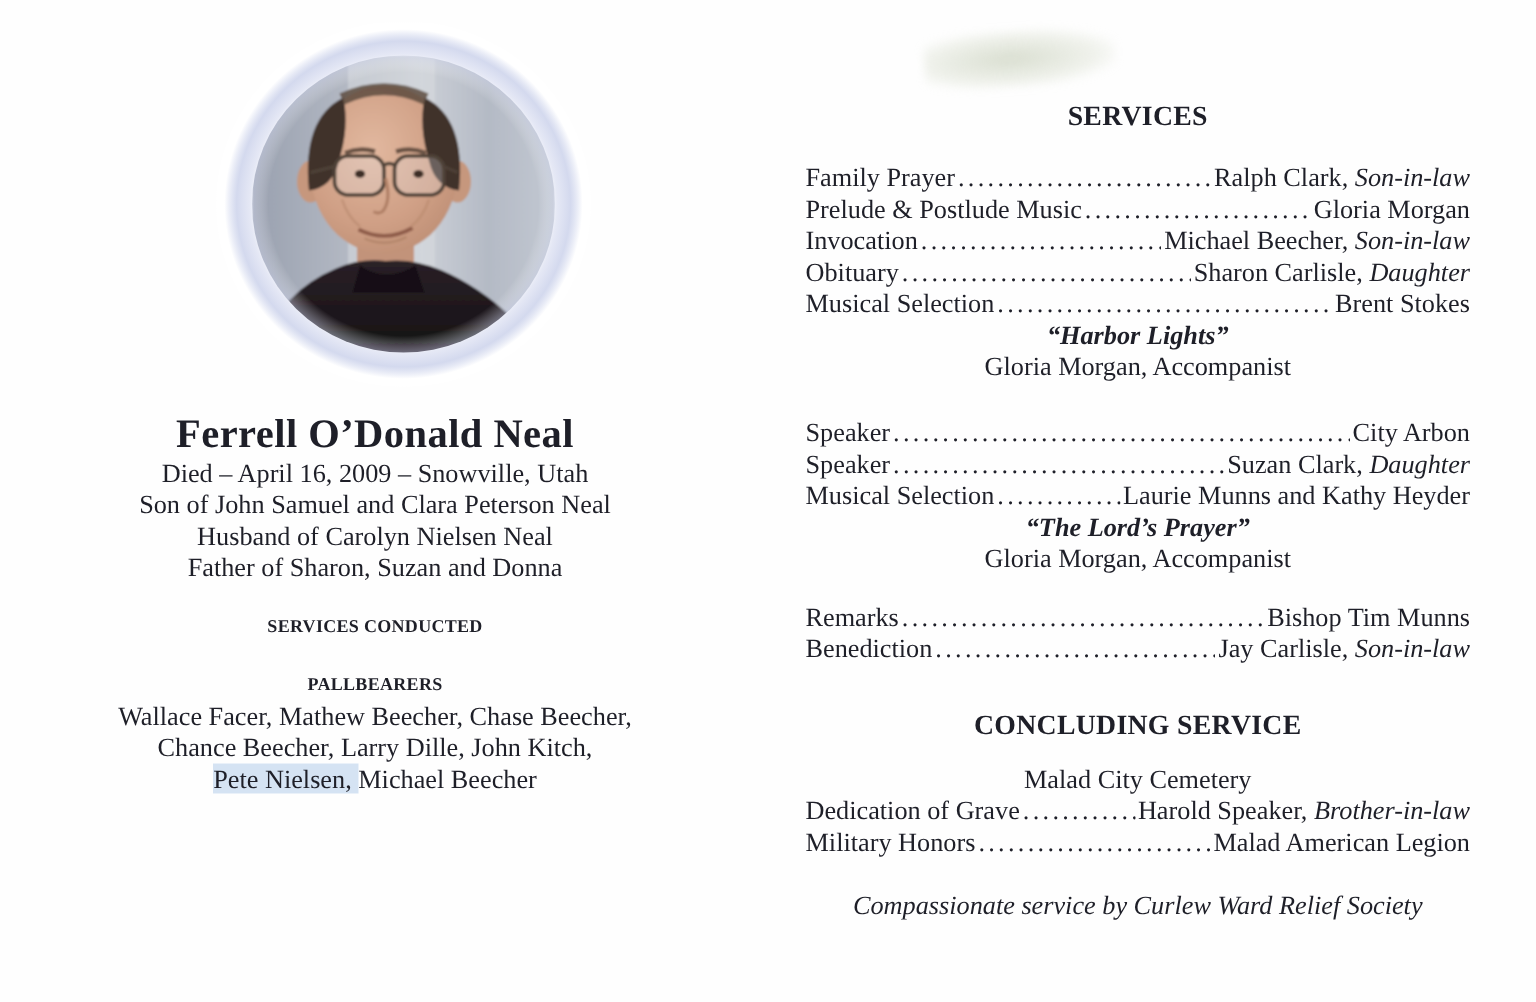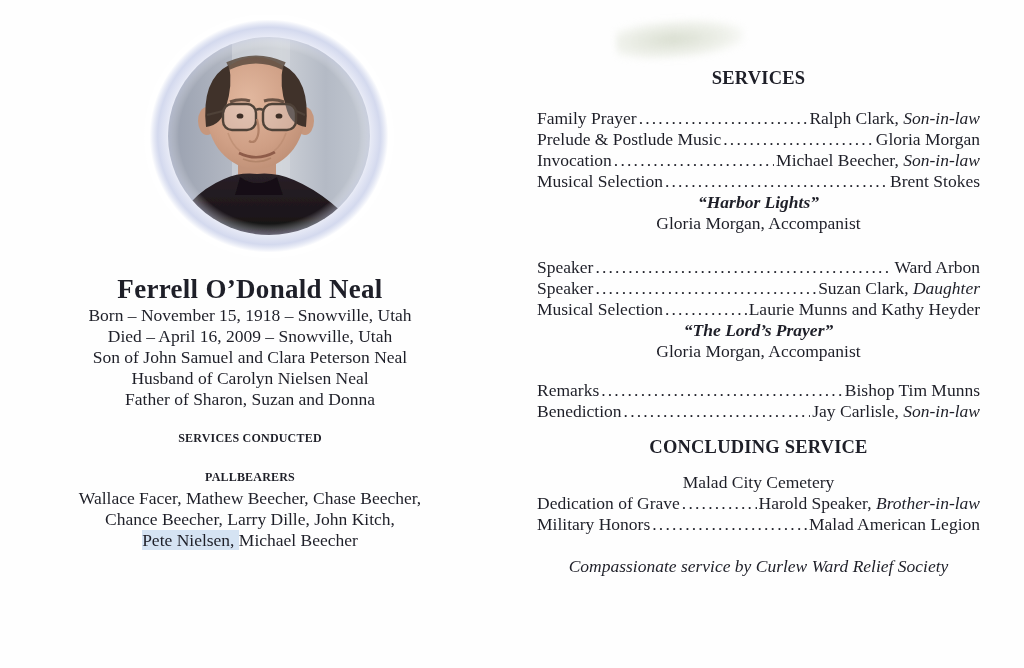--- a/index.html
+++ b/index.html
@@ -162,21 +162,20 @@
 
         <path d="M24,246 L24,224 Q42,180 80,164 Q96,157 113,159 Q131,157 150,165 Q190,182 226,228 L226,246 Z" fill="url(#suitGrad)"></path>
         <path d="M96,162 Q113,174 133,162 L139,180 L91,180 Z" fill="#171116"></path>
       </g>
       <ellipse cx="125" cy="121" rx="125" ry="122" fill="url(#vignette)"></ellipse>
     </svg>
 
     <h1 class="deceased-name">Ferrell O’Donald Neal</h1>
 
     <div>
-      <p class="body-line">Born – November 15, 1918 – Snowville, Utah</p>
       <p class="body-line">Died – April 16, 2009 – Snowville, Utah</p>
       <p class="body-line">Son of John Samuel and Clara Peterson Neal</p>
       <p class="body-line">Husband of Carolyn Nielsen Neal</p>
       <p class="body-line">Father of Sharon, Suzan and Donna</p>
     </div>
 
     <h2 class="section-heading">SERVICES CONDUCTED</h2>
 
     <h2 class="section-heading">PALLBEARERS</h2>
     <div>
@@ -202,34 +201,39 @@
         <span class="svc-label">Prelude &amp; Postlude Music</span>
           <span class="dots"></span>
           <span class="who"><span>Gloria Morgan</span><span class="role"></span></span>
       </div>
       <div class="svc-row">
         <span class="svc-label">Invocation</span>
           <span class="dots"></span>
           <span class="who"><span>Michael Beecher, </span><span class="role">Son-in-law</span></span>
       </div>
       <div class="svc-row">
+        <span class="svc-label">Obituary</span>
+          <span class="dots"></span>
+          <span class="who"><span>Sharon Carlisle, </span><span class="role">Daughter</span></span>
+      </div>
+      <div class="svc-row">
         <span class="svc-label">Musical Selection</span>
           <span class="dots"></span>
           <span class="who"><span>Brent Stokes</span><span class="role"></span></span>
       </div>
 
       <div class="center-line song">“Harbor Lights”</div>
       <div class="center-line">Gloria Morgan, Accompanist</div>
 
       <div class="gap-lg"></div>
 
       <div class="svc-row">
         <span class="svc-label">Speaker</span>
           <span class="dots"></span>
-          <span class="who"><span>Ward Arbon</span><span class="role"></span></span>
+          <span class="who"><span>City Arbon</span><span class="role"></span></span>
       </div>
       <div class="svc-row">
         <span class="svc-label">Speaker</span>
           <span class="dots"></span>
           <span class="who"><span>Suzan Clark, </span><span class="role">Daughter</span></span>
       </div>
       <div class="svc-row">
         <span class="svc-label">Musical Selection</span>
           <span class="dots"></span>
           <span class="who"><span>Laurie Munns and Kathy Heyder</span><span class="role"></span></span>
@@ -246,21 +250,21 @@
           <span class="who"><span>Bishop Tim Munns</span><span class="role"></span></span>
       </div>
       <div class="svc-row">
         <span class="svc-label">Benediction</span>
           <span class="dots"></span>
           <span class="who"><span>Jay Carlisle, </span><span class="role">Son-in-law</span></span>
       </div>
 
       <div class="gap-sm"></div>
 
-      <h2 class="right-heading" style="margin-top:0;">CONCLUDING SERVICE</h2>
+      <h2 class="right-heading" style="margin-top:16px;">CONCLUDING SERVICE</h2>
       <div class="center-line">Malad City Cemetery</div>
 
       <div class="svc-row">
         <span class="svc-label">Dedication of Grave</span>
           <span class="dots"></span>
           <span class="who"><span>Harold Speaker, </span><span class="role">Brother-in-law</span></span>
       </div>
       <div class="svc-row">
         <span class="svc-label">Military Honors</span>
           <span class="dots"></span>

